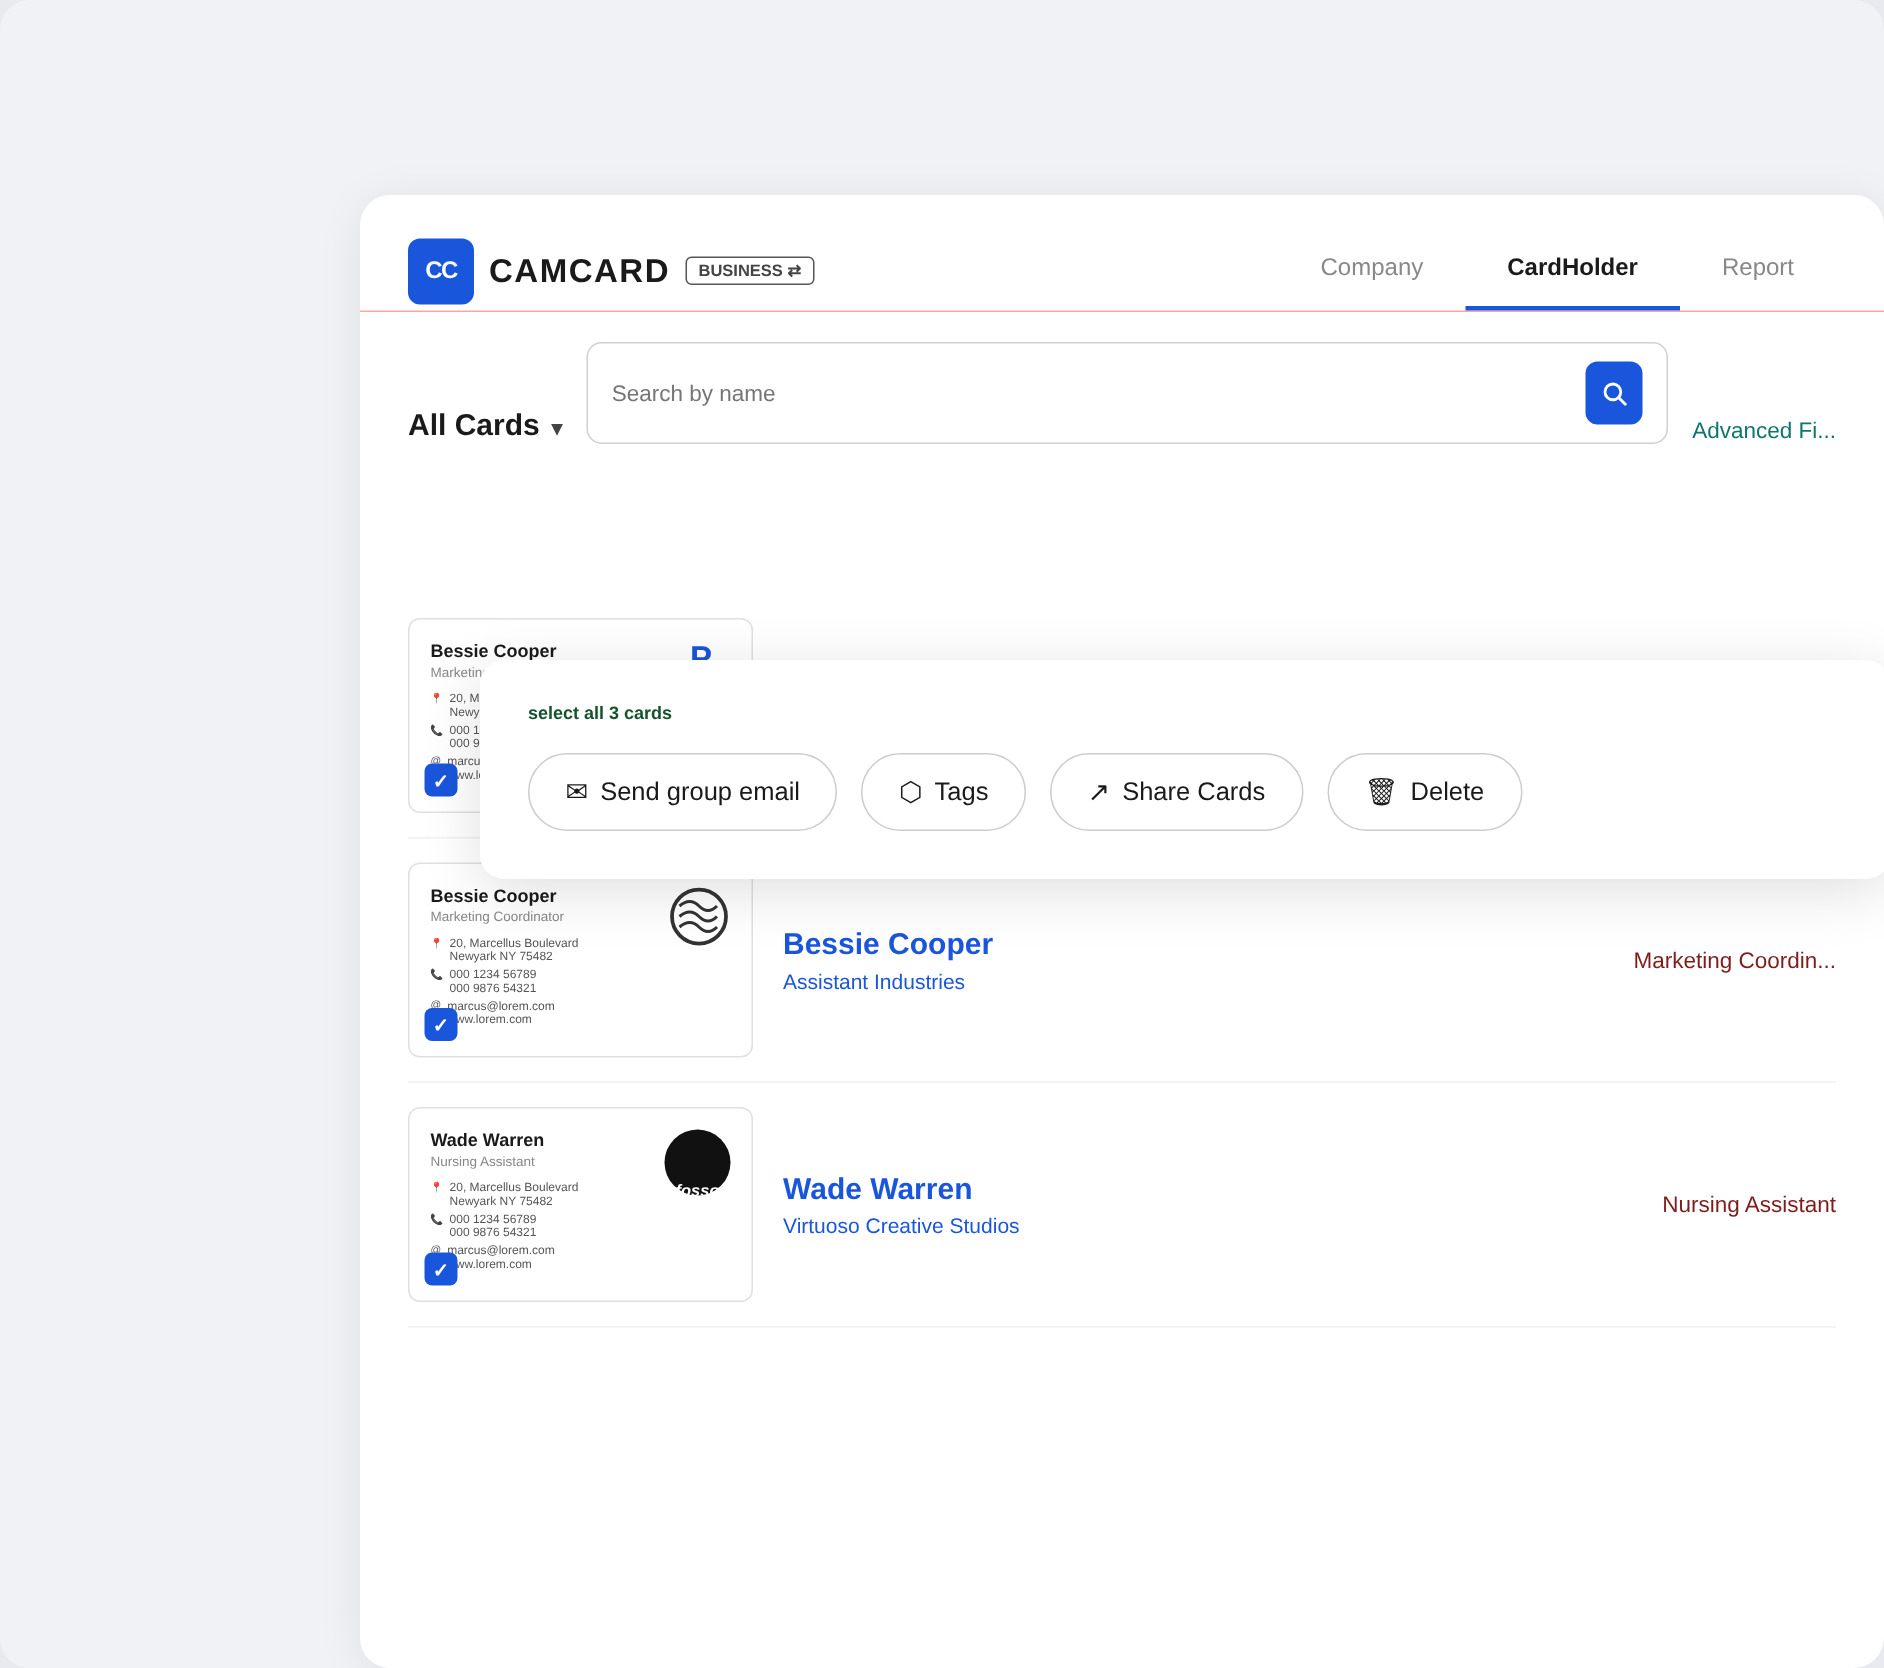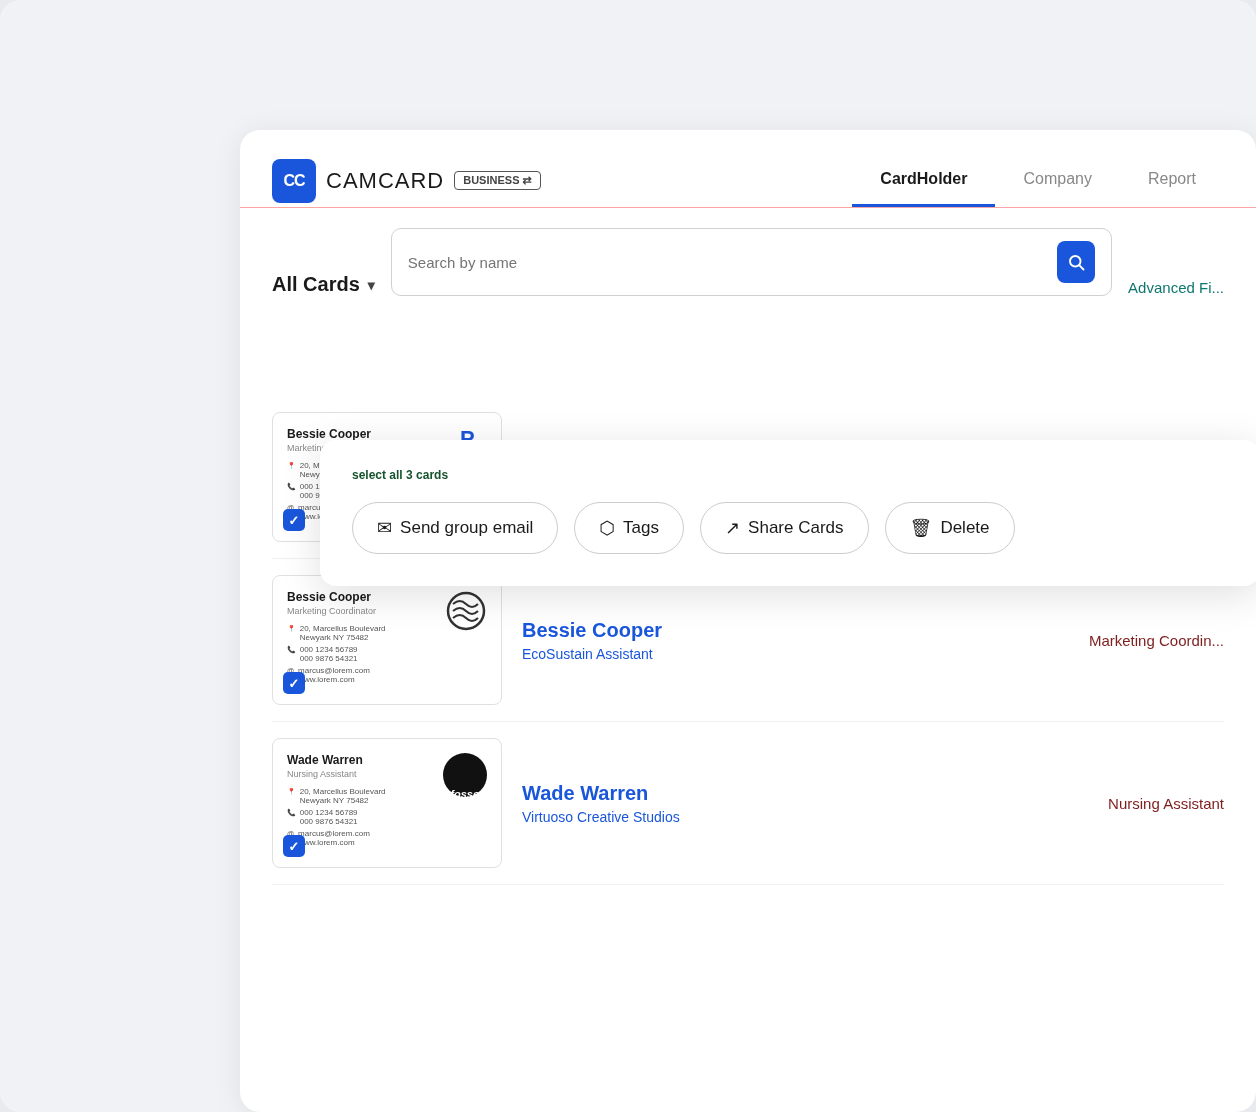--- a/index.html
+++ b/index.html
@@ -59,21 +59,21 @@
       align-items: center;
       justify-content: center;
       color: white;
       font-weight: 900;
       font-size: 16px;
       letter-spacing: -1px;
     }
 
     .logo-text {
       font-size: 22px;
-      font-weight: 400;
+      font-weight: 700;
       color: #1a1a1a;
       letter-spacing: 1px;
     }
 
     .business-badge {
       border: 1.5px solid #555;
       border-radius: 4px;
       padding: 2px 8px;
       font-size: 11px;
       font-weight: 600;
@@ -329,25 +329,25 @@
         <div class="logo-icon">
           <span>CC</span>
         </div>
         <span class="logo-text">CAMCARD</span>
         <div class="business-badge">
           <span>BUSINESS ⇄</span>
         </div>
       </div>
 
       <nav class="nav-tabs">
+        <div class="nav-tab">
+          <span>Company</span>
+        </div>
         <div class="nav-tab active">
           <span>CardHolder</span>
-        </div>
-        <div class="nav-tab">
-          <span>Company</span>
         </div>
         <div class="nav-tab">
           <span>Report</span>
         </div>
       </nav>
     </div>
 
     <div class="toolbar">
       <div class="all-cards-btn">
         <span>All Cards</span>
@@ -439,21 +439,21 @@
               <circle cx="21" cy="21" r="18" fill="none" stroke="#333" stroke-width="2.5"></circle>
               <path d="M8 14 Q15 8 21 14 Q27 20 33 14" fill="none" stroke="#333" stroke-width="2"></path>
               <path d="M8 21 Q15 15 21 21 Q27 27 33 21" fill="none" stroke="#333" stroke-width="2"></path>
               <path d="M8 28 Q15 22 21 28 Q27 34 33 28" fill="none" stroke="#333" stroke-width="2"></path>
             </svg>
           </div>
           <div class="card-checkbox">✓</div>
         </div>
         <div class="contact-info">
           <div class="contact-name">Bessie Cooper</div>
-          <div class="contact-company">EcoSustain Assistant</div>
+          <div class="contact-company">Assistant Industries</div>
         </div>
         <div class="contact-role">Marketing Coordin...</div>
       </div>
 
       <div class="contact-item">
         <div class="business-card-preview">
           <div class="card-name">Wade Warren</div>
           <div class="card-title">Nursing Assistant</div>
           <div class="card-detail-row">
             <span class="detail-icon">📍</span>

